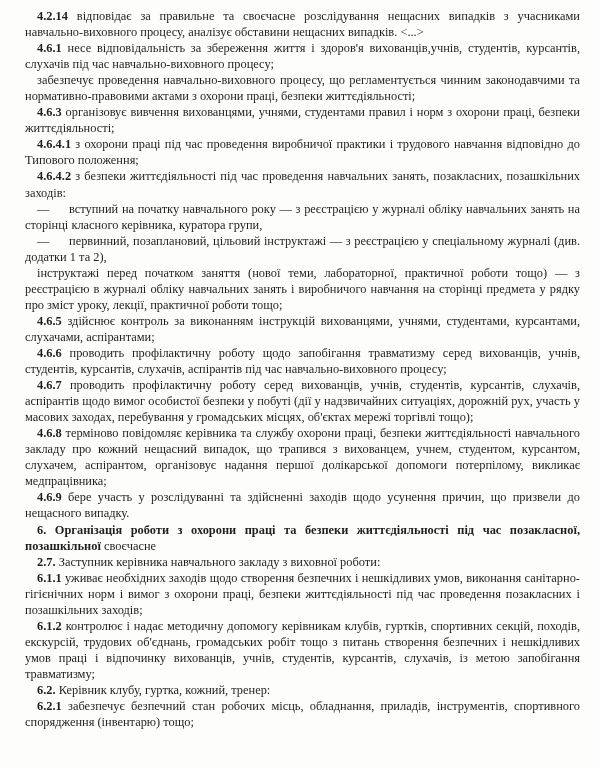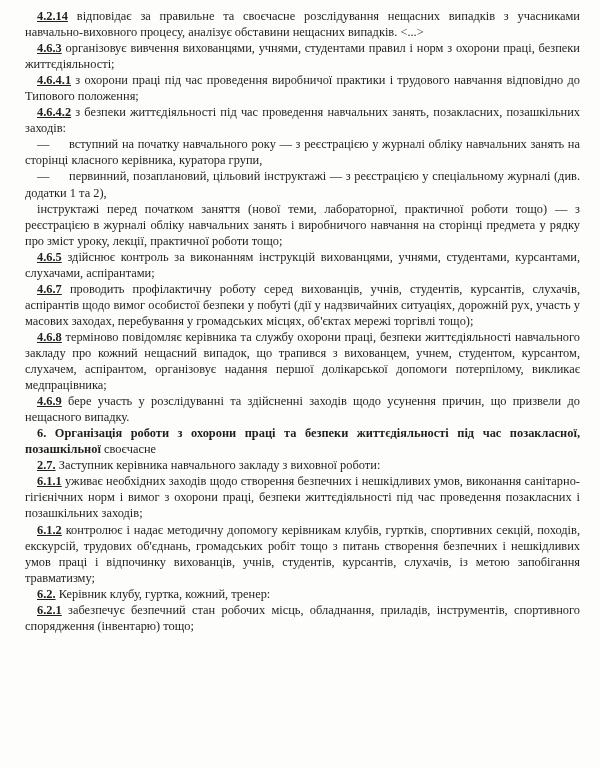--- a/index.html
+++ b/index.html
@@ -10,36 +10,39 @@
   }
   .page {
     position: absolute; left: 25px; top: 8px; width: 555px;
     font-family: "Liberation Serif", serif;
     font-size: 12.4px;
     line-height: 16.05px;
     text-align: justify;
   }
   .p { text-indent: 12px; margin: 0; }
   .p.dash { text-indent: 12px; }
-  .num { font-weight: bold; text-decoration: underline; }
+  .num { font-weight: bold; }
   .heading { font-weight: bold; }
   .dash-mark { display: inline-block; width: 32px; text-indent: 0; }
 </style>
 </head>
 <body>
 
 <div class="page">
   <p class="p"><span class="num">4.2.14</span><span> відповідає за правильне та своєчасне розслідування нещасних випадків з учасниками навчально-виховного процесу, аналізує обставини нещасних випадків. &lt;...&gt;</span></p>
+  <p class="p"><span class="num">4.6.1</span><span> несе відповідальність за збереження життя і здоров'я вихованців,учнів, студентів, курсантів, слухачів під час навчально-виховного процесу;</span></p>
+  <p class="p"><span>забезпечує проведення навчально-виховного процесу, що регламентується чинним законодавчими та нормативно-правовими актами з охорони праці, безпеки життєдіяльності;</span></p>
   <p class="p"><span class="num">4.6.3</span><span> організовує вивчення вихованцями, учнями, студентами правил і норм з охорони праці, безпеки життєдіяльності;</span></p>
   <p class="p"><span class="num">4.6.4.1</span><span> з охорони праці під час проведення виробничої практики і трудового навчання відповідно до Типового положення;</span></p>
   <p class="p"><span class="num">4.6.4.2</span><span> з безпеки життєдіяльності під час проведення навчальних занять, позакласних, позашкільних заходів:</span></p>
   <p class="p dash"><span class="dash-mark">—</span><span>вступний на початку навчального року — з реєстрацією у журналі обліку навчальних занять на сторінці класного керівника, куратора групи,</span></p>
   <p class="p dash"><span class="dash-mark">—</span><span>первинний, позаплановий, цільовий інструктажі — з реєстрацією у спеціальному журналі (див. додатки 1 та 2),</span></p>
   <p class="p"><span>інструктажі перед початком заняття (нової теми, лабораторної, практичної роботи тощо) — з реєстрацією в журналі обліку навчальних занять і виробничого навчання на сторінці предмета у рядку про зміст уроку, лекції, практичної роботи тощо;</span></p>
   <p class="p"><span class="num">4.6.5</span><span> здійснює контроль за виконанням інструкцій вихованцями, учнями, студентами, курсантами, слухачами, аспірантами;</span></p>
+  <p class="p"><span class="num">4.6.6</span><span> проводить профілактичну роботу щодо запобігання травматизму серед вихованців, учнів, студентів, курсантів, слухачів, аспірантів під час навчально-виховного процесу;</span></p>
   <p class="p"><span class="num">4.6.7</span><span> проводить профілактичну роботу серед вихованців, учнів, студентів, курсантів, слухачів, аспірантів щодо вимог особистої безпеки у побуті (дії у надзвичайних ситуаціях, дорожній рух, участь у масових заходах, перебування у громадських місцях, об'єктах мережі торгівлі тощо);</span></p>
   <p class="p"><span class="num">4.6.8</span><span> терміново повідомляє керівника та службу охорони праці, безпеки життєдіяльності навчального закладу про кожний нещасний випадок, що трапився з вихованцем, учнем, студентом, курсантом, слухачем, аспірантом, організовує надання першої долікарської допомоги потерпілому, викликає медпрацівника;</span></p>
   <p class="p"><span class="num">4.6.9</span><span> бере участь у розслідуванні та здійсненні заходів щодо усунення причин, що призвели до нещасного випадку.</span></p>
   <p class="p"><span class="heading">6. Організація роботи з охорони праці та безпеки життєдіяльності під час позакласної, позашкільної</span><span> своєчасне</span></p>
   <p class="p"><span class="num">2.7.</span><span> Заступник керівника навчального закладу з виховної роботи:</span></p>
   <p class="p"><span class="num">6.1.1</span><span> уживає необхідних заходів щодо створення безпечних і нешкідливих умов, виконання санітарно-гігієнічних норм і вимог з охорони праці, безпеки життєдіяльності під час проведення позакласних і позашкільних заходів;</span></p>
   <p class="p"><span class="num">6.1.2</span><span> контролює і надає методичну допомогу керівникам клубів, гуртків, спортивних секцій, походів, екскурсій, трудових об'єднань, громадських робіт тощо з питань створення безпечних і нешкідливих умов праці і відпочинку вихованців, учнів, студентів, курсантів, слухачів, із метою запобігання травматизму;</span></p>
   <p class="p"><span class="num">6.2.</span><span> Керівник клубу, гуртка, кожний, тренер:</span></p>
   <p class="p"><span class="num">6.2.1</span><span> забезпечує безпечний стан робочих місць, обладнання, приладів, інструментів, спортивного спорядження (інвентарю) тощо;</span></p>
 

